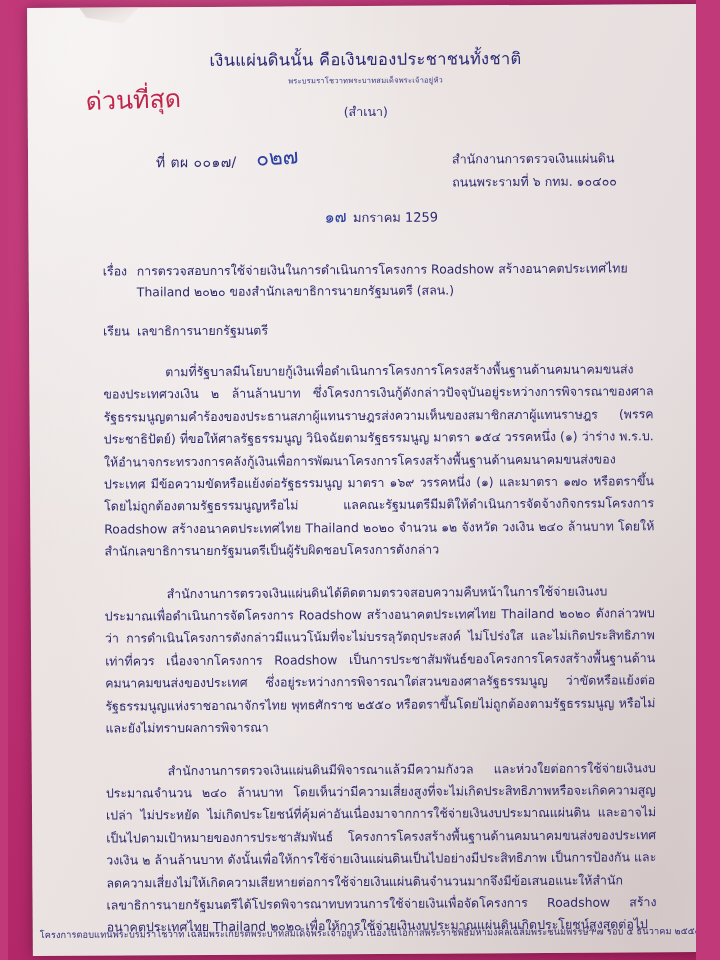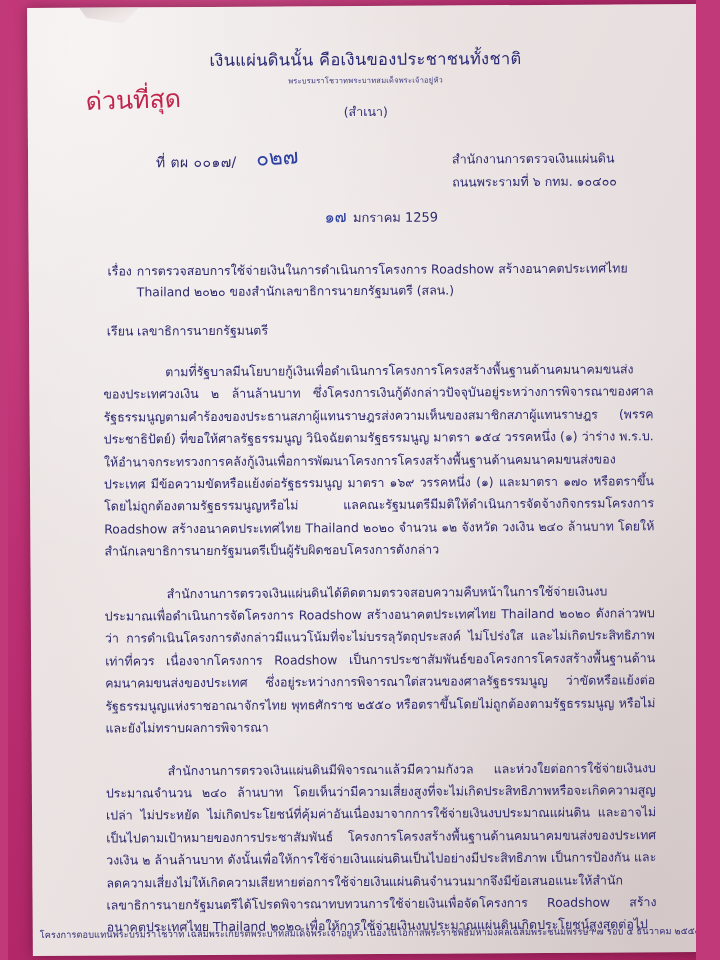--- a/index.html
+++ b/index.html
@@ -144,21 +144,20 @@
     display: flex;
     margin-top: 26px;
     font-size: 12.4px;
     line-height: 21px;
   }
   .field-label {
     width: 62px;
     flex: 0 0 62px;
     padding-left: 28px;
     box-sizing: border-box;
-    text-align: center;
   }
   .field-value {
     flex: 1;
   }
   .field.subject { margin-top: 30px; }
   .field.to { margin-top: 18px; }
 
   .para {
     margin-top: 20px;
     font-size: 12.4px;

